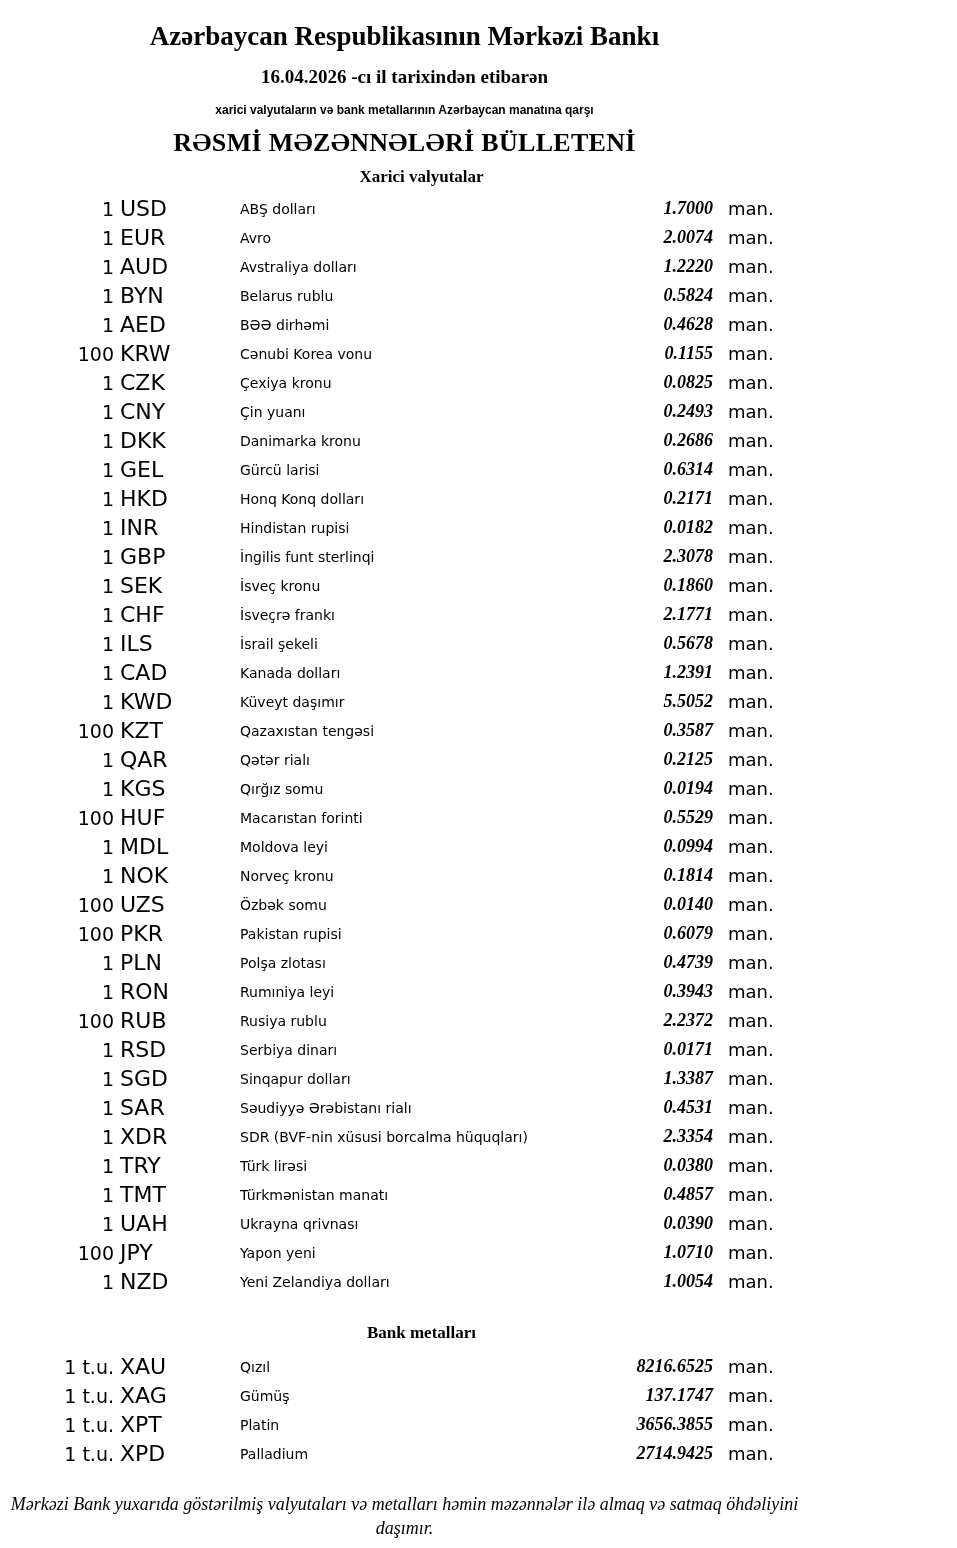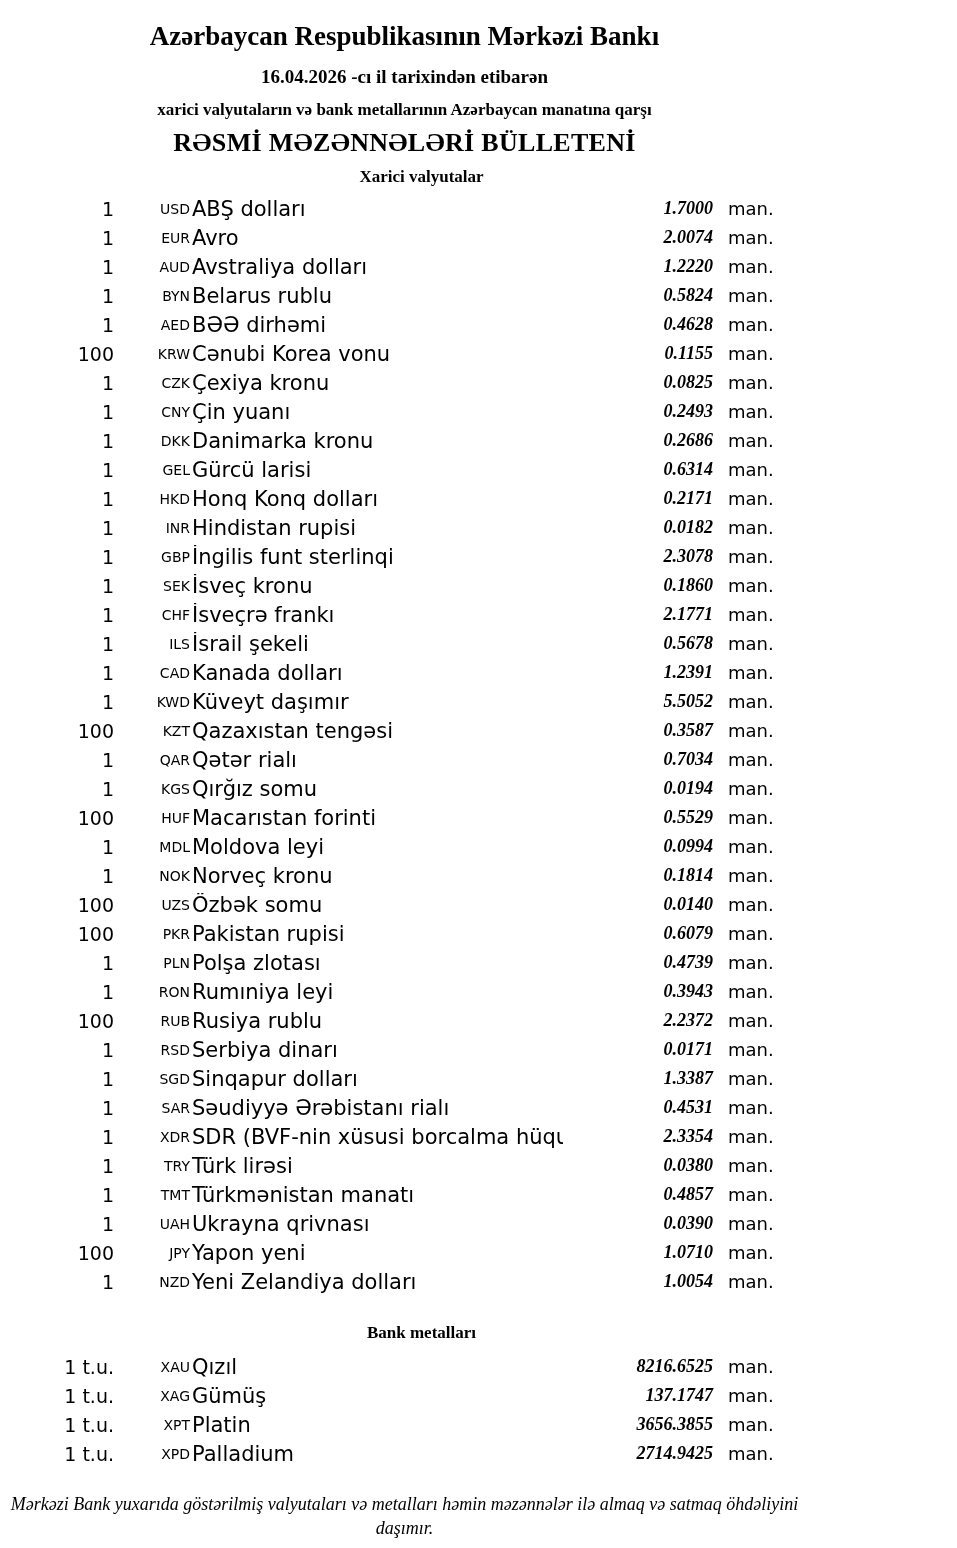--- a/index.html
+++ b/index.html
@@ -31,23 +31,23 @@
     margin-top: 14px;
     text-align: center;
     font-family: "Liberation Serif", "DejaVu Serif", serif;
     font-weight: bold;
     font-size: 19px;
     line-height: 22px;
   }
   .subtitle {
     margin-top: 10px;
     text-align: center;
-    font-family: Liberation Serif, serif;
-    font-weight: bold;
-    font-size: 17px;
+    font-family: Liberation Sans, sans-serif;
+    font-weight: bold;
+    font-size: 12px;
     line-height: 24px;
   }
   .bulletin-title {
     margin-top: 8px;
     text-align: center;
     font-family: "Liberation Serif", "DejaVu Serif", serif;
     font-weight: bold;
     font-size: 26px;
     line-height: 26px;
     letter-spacing: 0.3px;
@@ -75,29 +75,30 @@
     height: 29px;
     align-items: center;
   }
   .cell-qty {
     text-align: right;
     font-size: 19px;
     padding-right: 6px;
     white-space: nowrap;
   }
   .cell-code {
-    text-align: right;
+    text-align: left;
+    font-size: 22px;
+    white-space: nowrap;
+  }
+  .cell-name {
     font-size: 14px;
-    white-space: nowrap;
-  }
-  .cell-name {
-    font-size: 21px;
     padding-left: 2px;
     white-space: nowrap;
     overflow: hidden;
+    margin-left: 48px;
   }
   .cell-rate {
     text-align: right;
     font-family: "Liberation Serif", "DejaVu Serif", serif;
     font-weight: bold;
     font-style: italic;
     font-size: 18px;
     white-space: nowrap;
   }
   .cell-unit {
@@ -280,21 +281,21 @@
         <span class="cell-code">KZT</span>
         <span class="cell-name">Qazaxıstan tengəsi</span>
         <span class="cell-rate">0.3587</span>
         <span class="cell-unit">man.</span>
       </div>
 
       <div class="rate-row">
         <span class="cell-qty">1</span>
         <span class="cell-code">QAR</span>
         <span class="cell-name">Qətər rialı</span>
-        <span class="cell-rate">0.7034</span>
+        <span class="cell-rate">0.2125</span>
         <span class="cell-unit">man.</span>
       </div>
 
       <div class="rate-row">
         <span class="cell-qty">1</span>
         <span class="cell-code">KGS</span>
         <span class="cell-name">Qırğız somu</span>
         <span class="cell-rate">0.0194</span>
         <span class="cell-unit">man.</span>
       </div>

